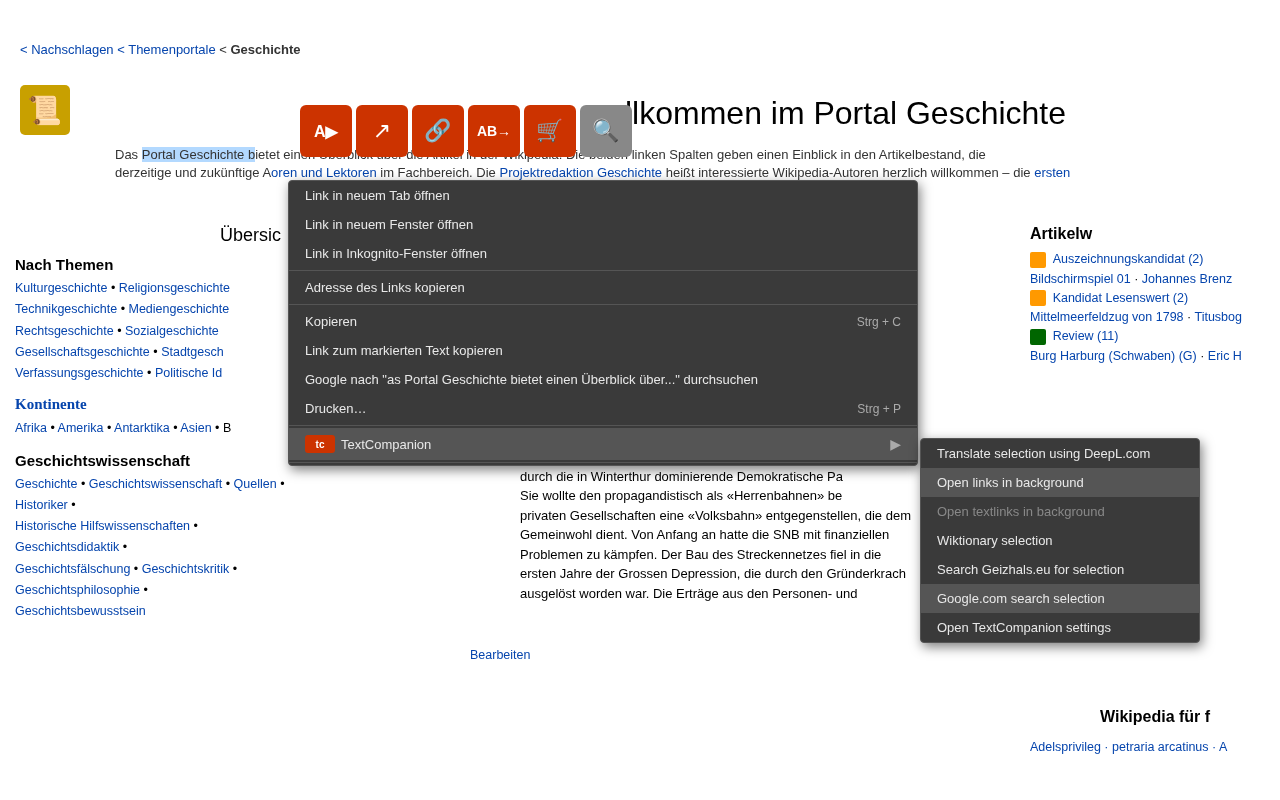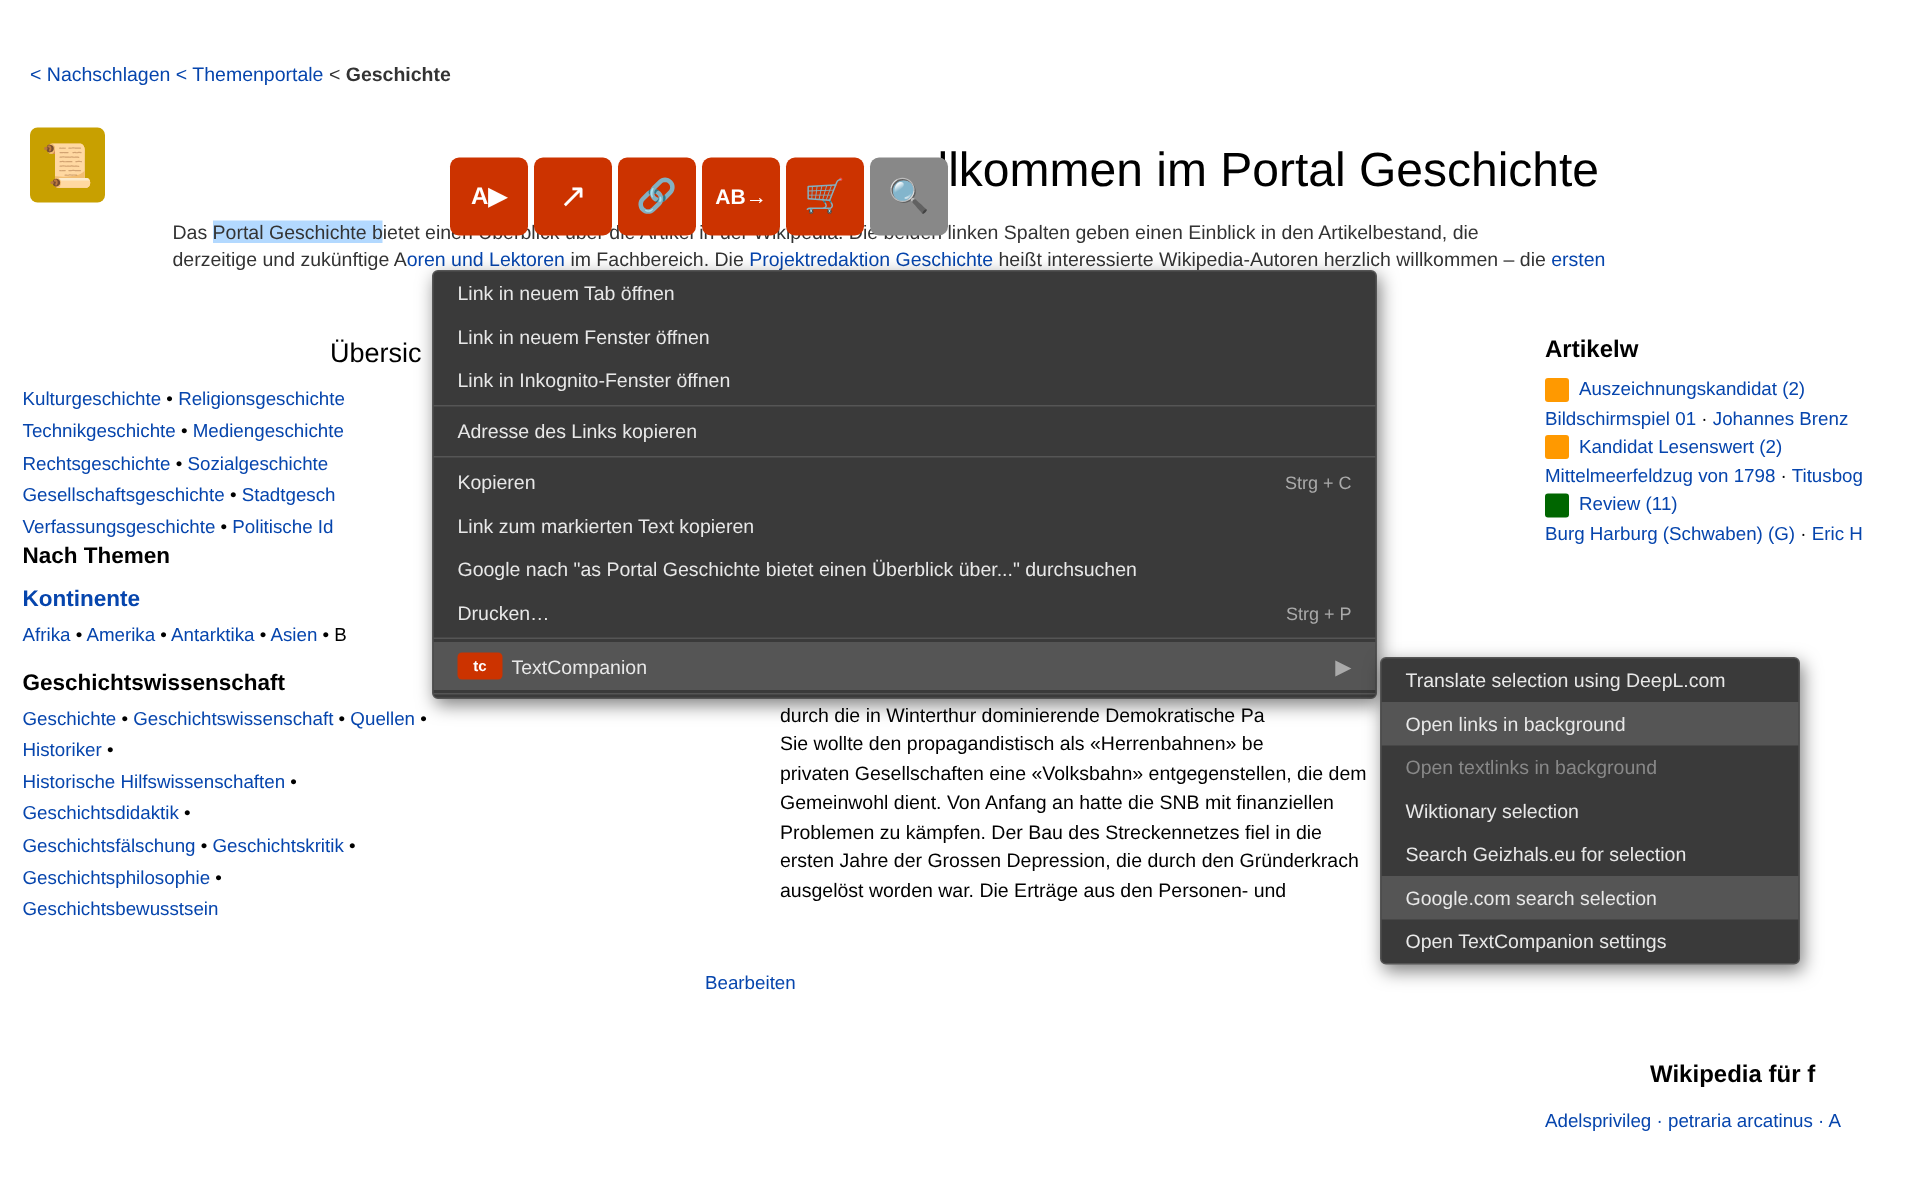--- a/index.html
+++ b/index.html
@@ -181,30 +181,30 @@
   <span>Das </span><span class="text-highlight">Portal Geschichte b</span><span>ietet einen Überblick über die Artikel in der Wikipedia. Die beiden linken Spalten geben einen Einblick in den Artikelbestand, die</span>
 </div>
 
 <div style="position:absolute; top:163px; left:115px; width:1140px; font-size:13px; color:#333; line-height:1.5;">
   <span>derzeitige und zukünftige A</span><a style="color:#0645ad; text-decoration:none;">oren und Lektoren</a><span> im Fachbereich. Die </span><a style="color:#0645ad; text-decoration:none;">Projektredaktion Geschichte</a><span> heißt interessierte Wikipedia-Autoren herzlich willkommen – die </span><a style="color:#0645ad; text-decoration:none;">ersten</a>
 </div>
 
 <div style="position:absolute; top:225px; left:220px; font-size:18px; color:#000;">Übersic</div>
 
 <div style="position:absolute; top:256px; left:15px; width:285px;">
+  <div style="font-size:15px; font-weight:bold; color:#000; margin-bottom:5px;">Nach Themen</div>
   <div style="font-size:12.5px; line-height:1.7;">
     <a style="color:#0645ad; text-decoration:none;">Kulturgeschichte</a><span> • </span><a style="color:#0645ad; text-decoration:none;">Religionsgeschichte</a><br>
     <a style="color:#0645ad; text-decoration:none;">Technikgeschichte</a><span> • </span><a style="color:#0645ad; text-decoration:none;">Mediengeschichte</a><br>
     <a style="color:#0645ad; text-decoration:none;">Rechtsgeschichte</a><span> • </span><a style="color:#0645ad; text-decoration:none;">Sozialgeschichte</a><br>
     <a style="color:#0645ad; text-decoration:none;">Gesellschaftsgeschichte</a><span> • </span><a style="color:#0645ad; text-decoration:none;">Stadtgesch</a><br>
     <a style="color:#0645ad; text-decoration:none;">Verfassungsgeschichte</a><span> • </span><a style="color:#0645ad; text-decoration:none;">Politische Id</a>
   </div>
-  <div style="font-size:15px; font-weight:bold; color:#000; margin-bottom:5px;">Nach Themen</div>
-
-  <div style="font-size:15px; font-weight:bold; color:#0645ad; margin-top:12px; margin-bottom:5px;">Kontinente</div>
+
+  <div style="font-size:15px; font-weight:bold; color:#0645ad; margin-top:12px; margin-bottom:5px;font-family:Liberation Serif, serif;">Kontinente</div>
   <div style="font-size:12.5px; line-height:1.7;">
     <a style="color:#0645ad; text-decoration:none;">Afrika</a><span> • </span><a style="color:#0645ad; text-decoration:none;">Amerika</a><span> • </span><a style="color:#0645ad; text-decoration:none;">Antarktika</a><span> • </span><a style="color:#0645ad; text-decoration:none;">Asien</a><span> • B</span>
   </div>
 
   <div style="font-size:15px; font-weight:bold; color:#000; margin-top:12px; margin-bottom:5px;">Geschichtswissenschaft</div>
   <div style="font-size:12.5px; line-height:1.7;">
     <a style="color:#0645ad; text-decoration:none;">Geschichte</a><span> • </span><a style="color:#0645ad; text-decoration:none;">Geschichtswissenschaft</a><span> • </span><a style="color:#0645ad; text-decoration:none;">Quellen</a><span> • </span><a style="color:#0645ad; text-decoration:none;">Historiker</a><span> •</span><br>
     <a style="color:#0645ad; text-decoration:none;">Historische Hilfswissenschaften</a><span> • </span><a style="color:#0645ad; text-decoration:none;">Geschichtsdidaktik</a><span> •</span><br>
     <a style="color:#0645ad; text-decoration:none;">Geschichtsfälschung</a><span> • </span><a style="color:#0645ad; text-decoration:none;">Geschichtskritik</a><span> • </span><a style="color:#0645ad; text-decoration:none;">Geschichtsphilosophie</a><span> •</span><br>
     <a style="color:#0645ad; text-decoration:none;">Geschichtsbewusstsein</a>

